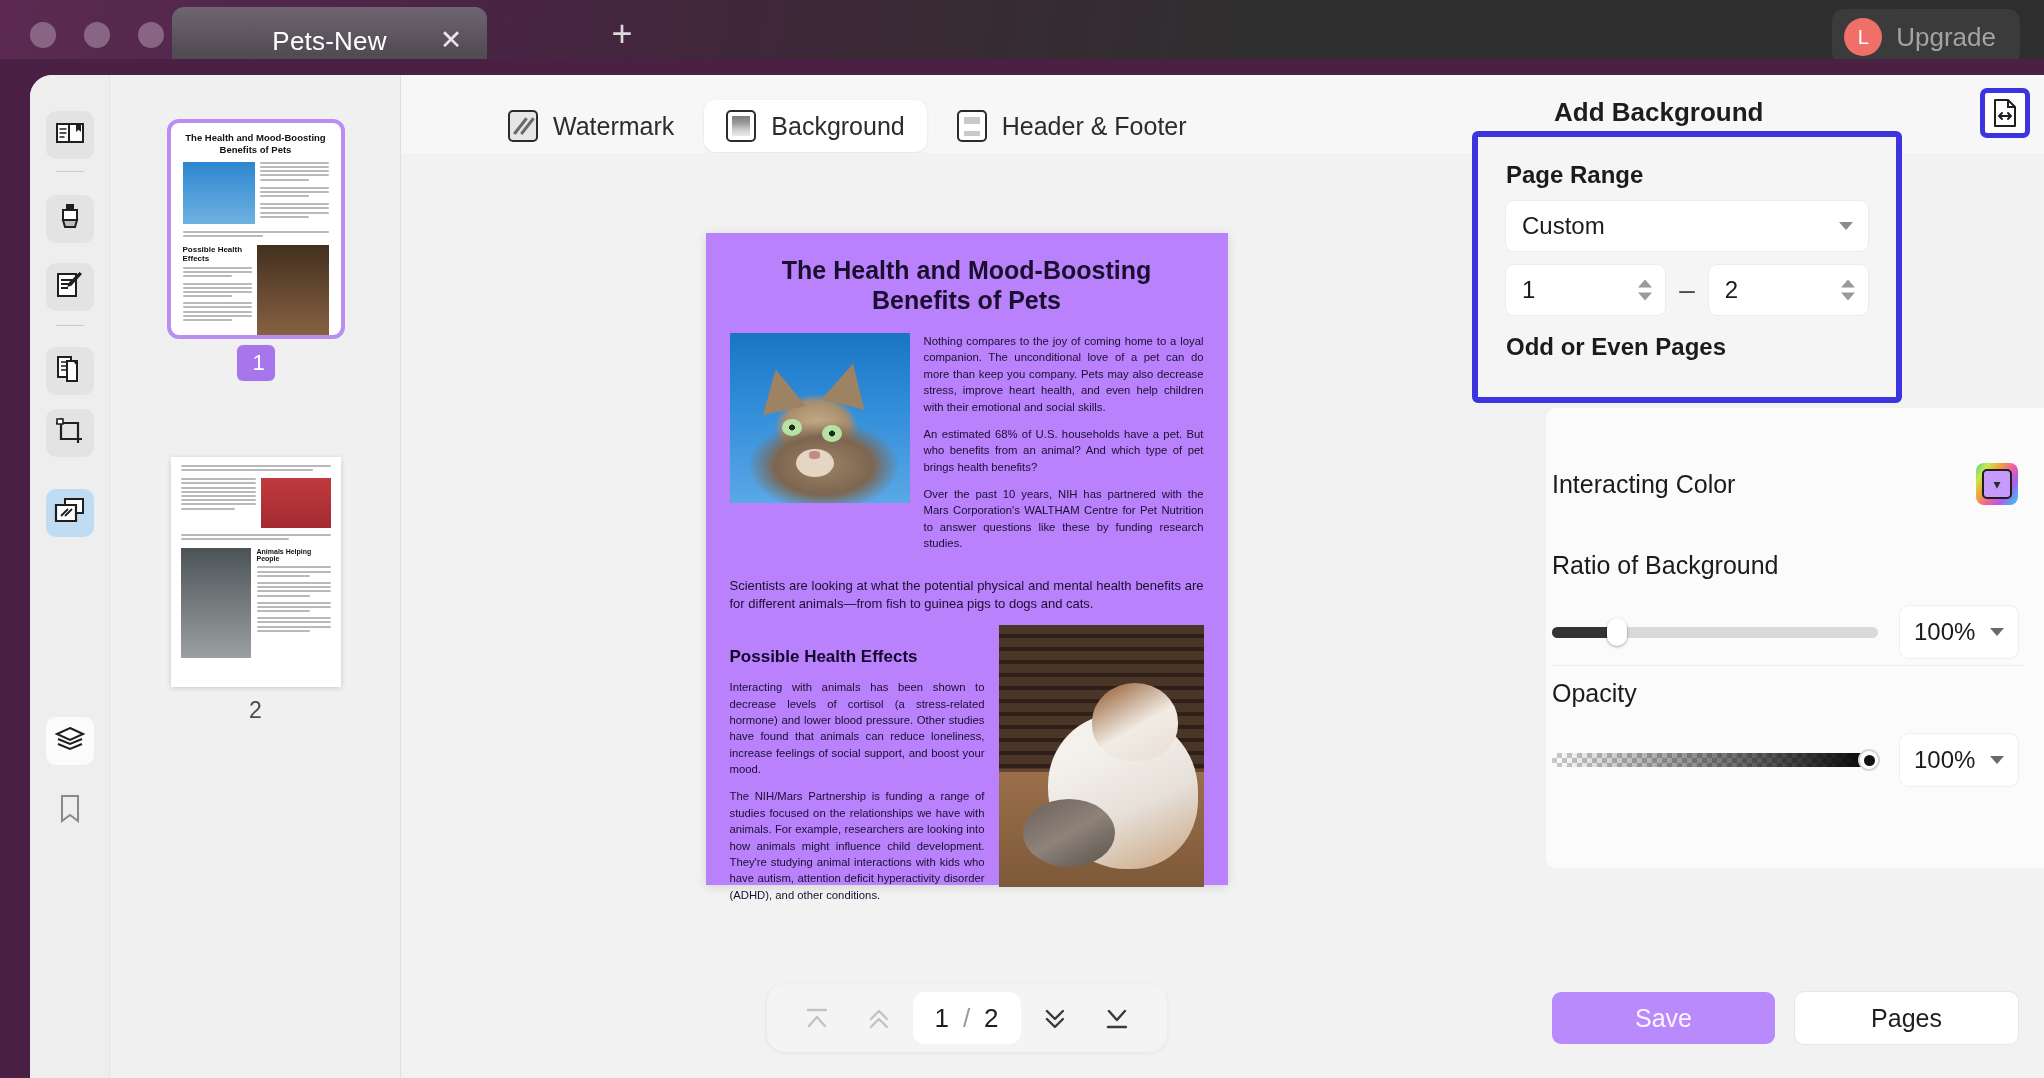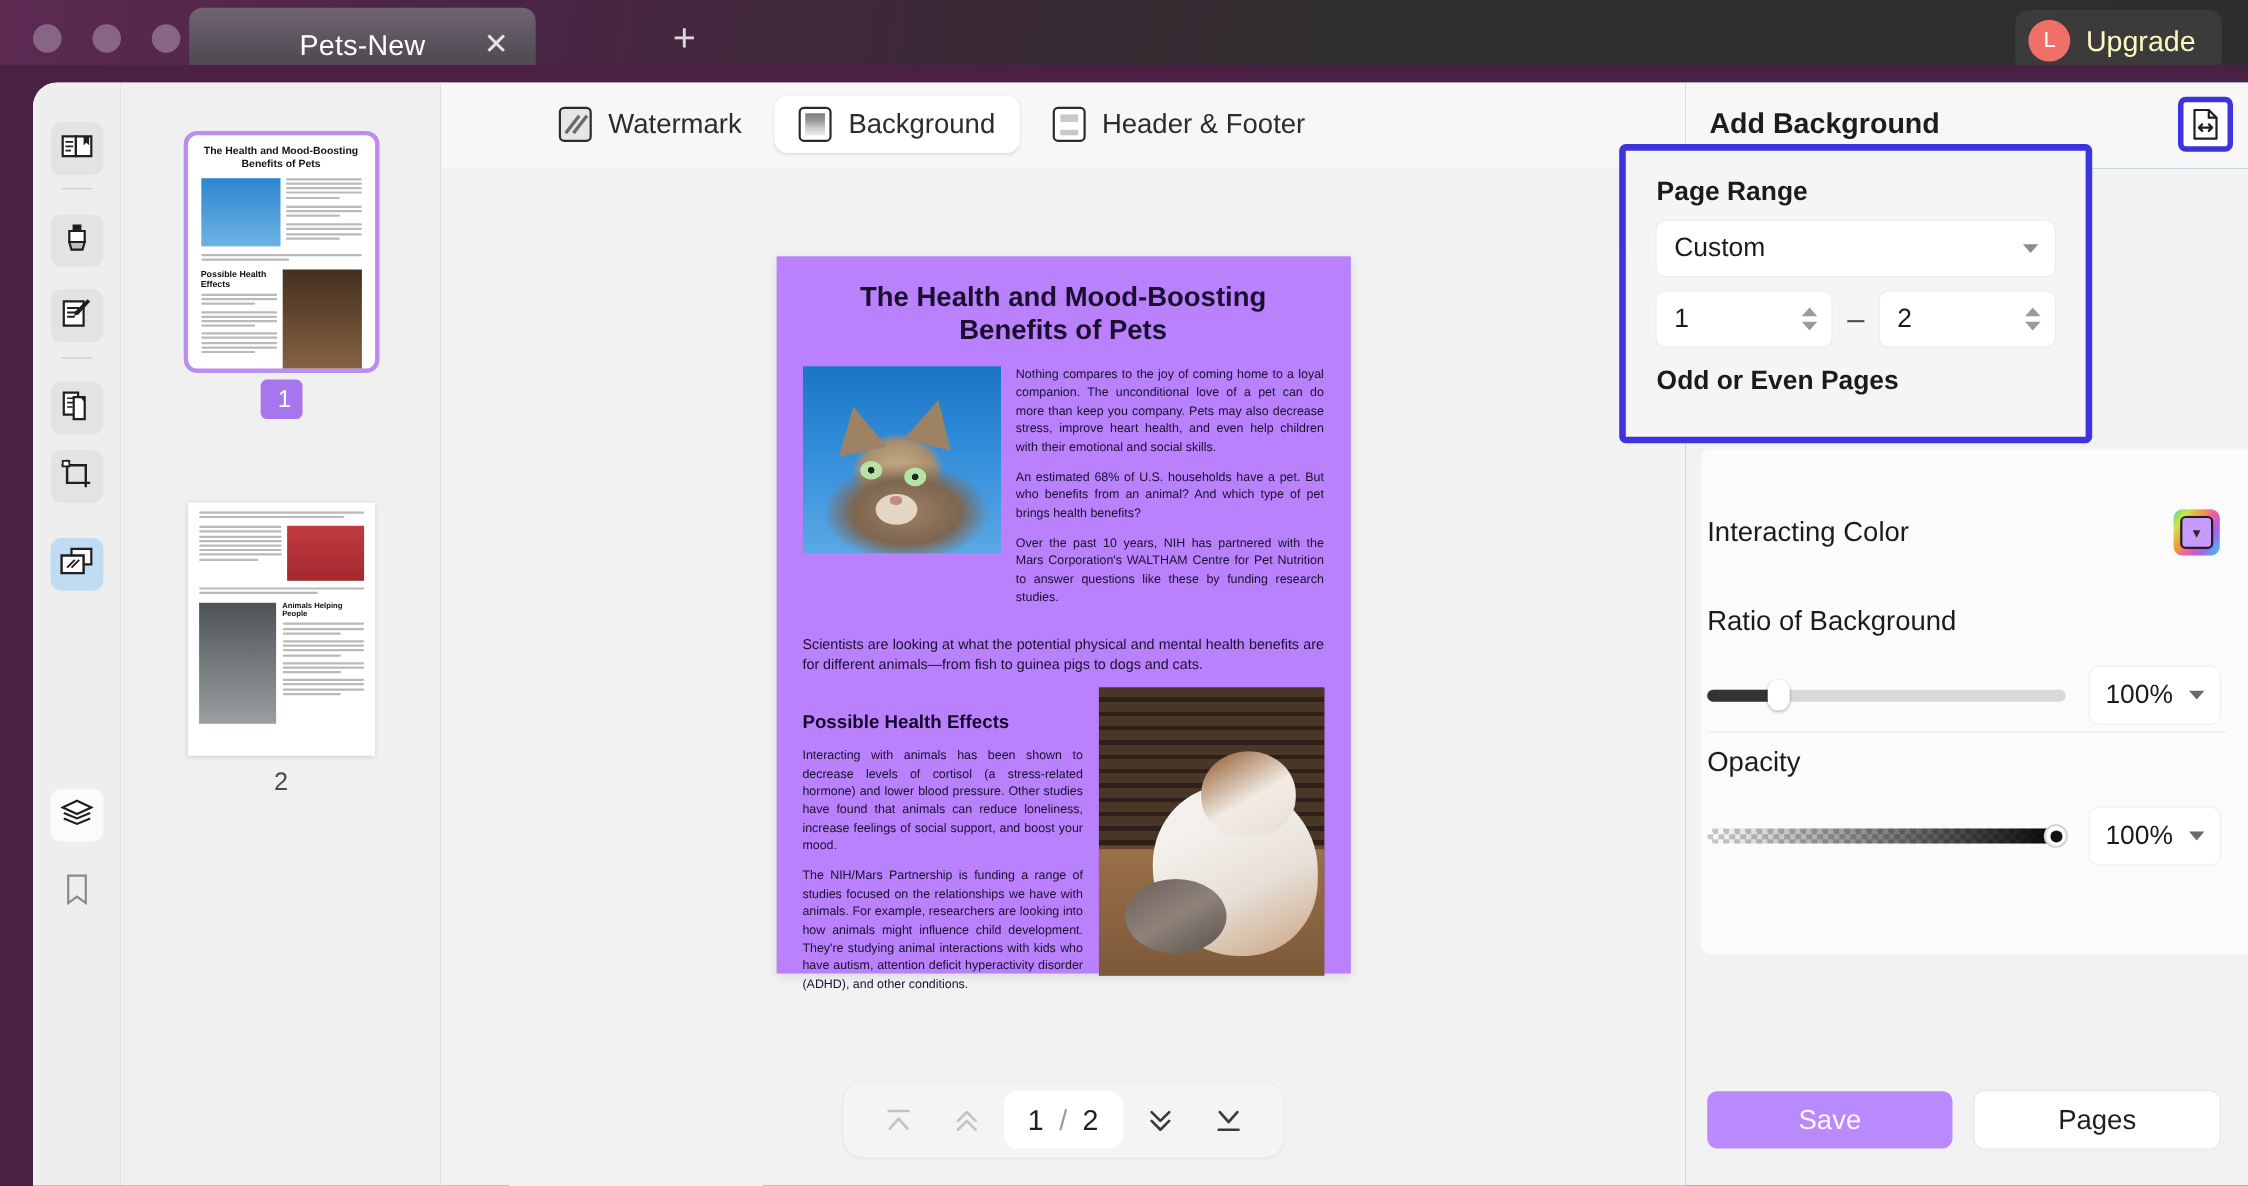--- a/index.html
+++ b/index.html
@@ -47,21 +47,21 @@
   .upgrade {
     position: absolute; right: 24px; top: 9px; height: 56px;
     background: #3b3b3b; border-radius: 12px;
     display: flex; align-items: center; gap: 14px; padding: 0 24px 0 12px;
     cursor: pointer;
   }
   .upgrade .ava {
     width: 38px; height: 38px; border-radius: 50%; background: #f07069;
     color: #fff; font-size: 20px; display: flex; align-items: center; justify-content: center;
   }
-  .upgrade .lbl { color: #fef9c3; font-size: 26px; }
+  .upgrade .lbl { color: #a3a3a3; font-size: 26px; }
 
   
   .body {
     position: absolute; left: 0; top: 59px; width: 2044px; height: 1019px;
     background: #4a2145;
   }
   .shell {
     position: absolute; left: 30px; top: 16px; width: 2014px; height: 1003px;
     background: #f2f2f2; border-radius: 22px 0 0 0; overflow: hidden;
   }
@@ -109,21 +109,21 @@
   .tp .blk { background: #b9b9b9; height: 2px; border-radius: 1px; margin-bottom: 2.2px; }
   .tp .blk.s { width: 72%; }
   .tp h2 { font-size: 8px; color: #111; font-weight: bold; margin-bottom: 4px; }
   .tpimg { background-size: cover; background-position: center; }
 
   
   .maintop {
     position: absolute; left: 371px; top: 0; right: 0; height: 78px;
     background: #f7f7f7;
   }
-  .mtabs { position: absolute; left: 85px; top: 12px; display: flex; align-items: center; gap: 8px; }
+  .mtabs { position: absolute; left: 85px; top: 25px; display: flex; align-items: center; gap: 8px; }
   .mtab {
     display: flex; align-items: center; gap: 15px;
     padding: 10px 22px; border-radius: 12px; cursor: pointer;
   }
   .mtab.active { background: #ffffff; box-shadow: 0 1px 3px rgba(0,0,0,.09); }
   .mtab span.t { font-size: 25px; color: #2c2c2c; }
   .micon {
     width: 30px; height: 32px; border: 2px solid #2b2b2b; border-radius: 5px;
     position: relative; overflow: hidden; background: #fff;
   }
@@ -234,21 +234,21 @@
   .navbtn.on { color: #3a3a3a; }
   .pagebox {
     background: #fff; border-radius: 12px; height: 52px; padding: 0 22px;
     display: flex; align-items: center; gap: 14px; font-size: 26px; color: #1f1f1f;
   }
   .pagebox .sl { color: #9a9a9a; }
 
   
   .right {
     position: absolute; right: 0; top: 0; width: 512px; height: 1003px;
-    background: #0369a1;
+    background: #a3a3a3;
   }
   .right-head {
     position: absolute; left: 0; top: 0; width: 100%; height: 78px;
     background: #f7f7f7;
   }
   .right-title {
     position: absolute; left: 22px; top: 22px; font-size: 26px; color: #1d1d1d; font-weight: bold;
   }
   .expand-btn {
     position: absolute; right: 14px; top: 13px; width: 50px; height: 50px;

